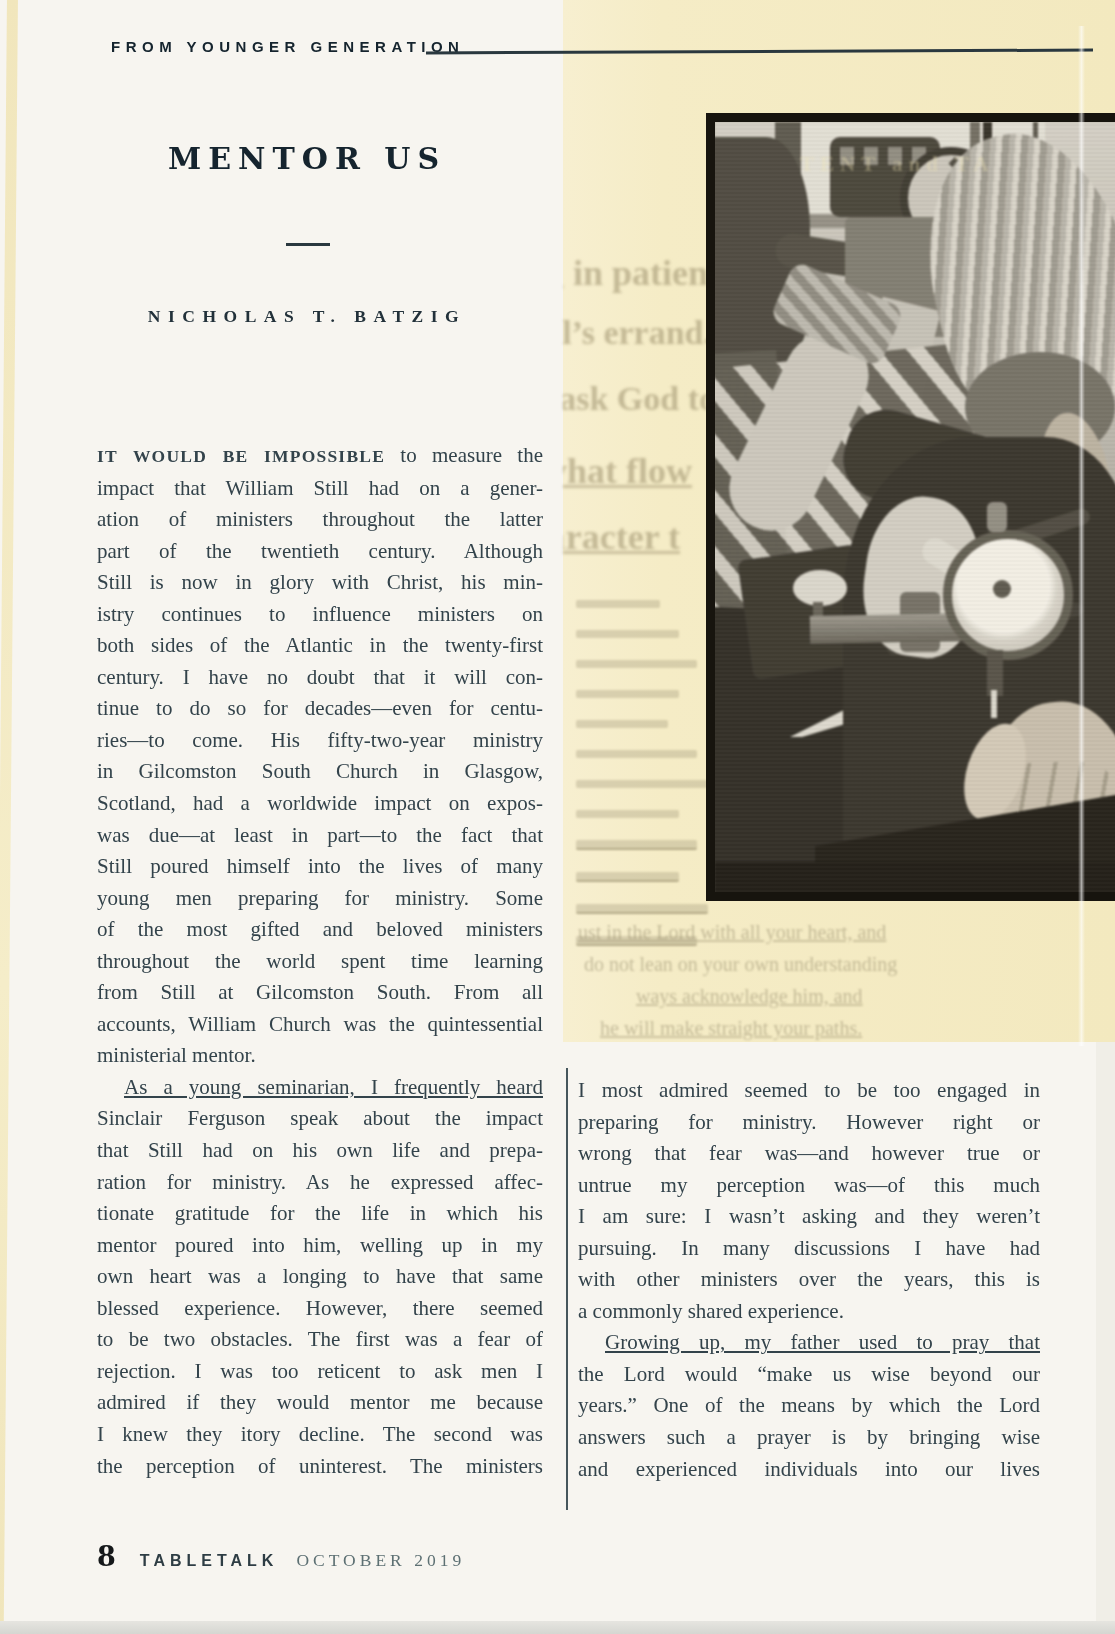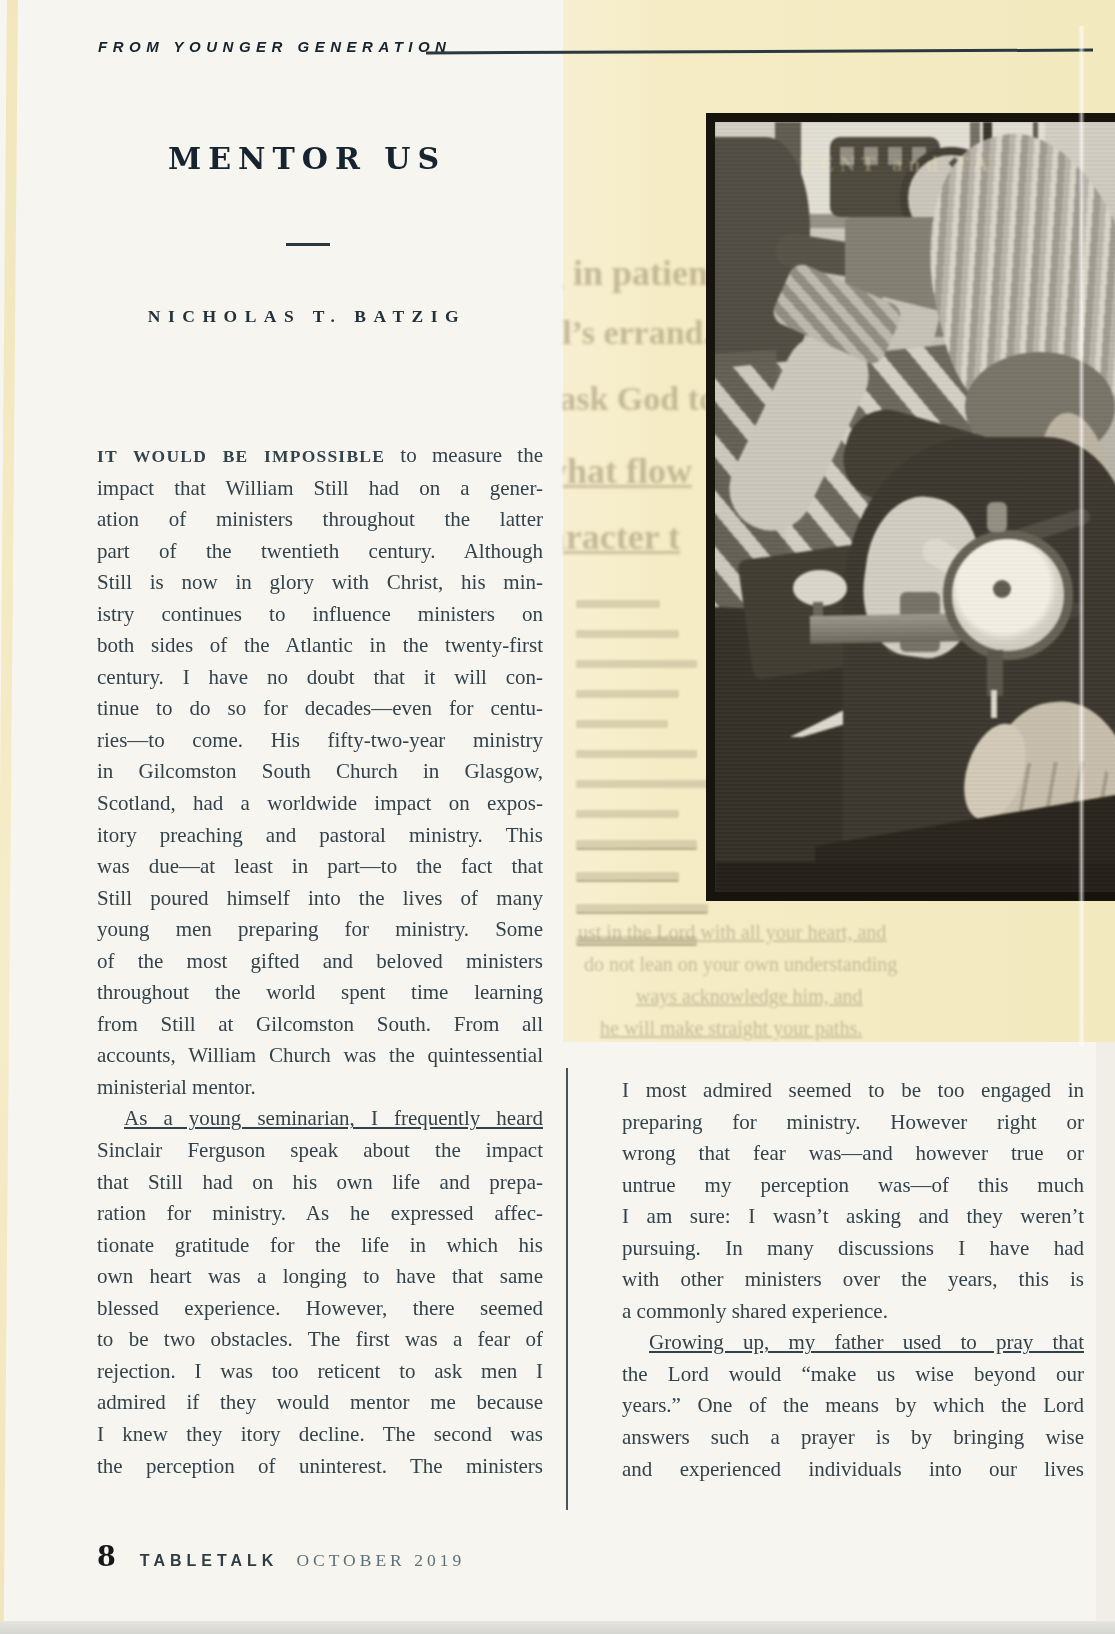--- a/index.html
+++ b/index.html
@@ -40,36 +40,36 @@
   .gbar:nth-child(2n){width:78%;} .gbar:nth-child(3n){width:92%;} .gbar:nth-child(1){width:64%;}
   .gbar:nth-child(5){width:70%;} .gbar:nth-child(n+9){border-bottom:2px solid rgba(140,128,95,.45);}
   .ghost-verse{position:absolute;left:578px;top:916px;width:502px;z-index:2;filter:blur(1.2px);}
   .gverse{font-size:20px;line-height:32px;color:rgba(150,140,108,.5);white-space:nowrap;
           text-decoration:underline;text-decoration-color:rgba(150,140,108,.42);}
   .gverse-1{margin-left:6px;text-decoration:none;}
   .gverse-2{margin-left:58px;}
   .gverse-3{margin-left:22px;}
 
   
-  .kicker{position:absolute;left:98px;top:38px;z-index:8;font-family:"Liberation Sans",sans-serif;
-        font-weight:bold;font-size:15px;letter-spacing:5.5px;color:var(--heading-ink);font-style:italic;}
+  .kicker{position:absolute;left:111px;top:38px;z-index:8;font-family:"Liberation Sans",sans-serif;
+        font-weight:bold;font-size:15px;letter-spacing:5.5px;color:var(--heading-ink);}
   .kicker-rule{position:absolute;left:426px;top:50px;width:667px;height:2.5px;z-index:8;
         background:var(--rule);transform:rotate(-0.25deg);}
   .title{position:absolute;left:97px;top:141px;width:420px;z-index:8;text-align:center;
         font-family:"DejaVu Serif",serif;font-weight:bold;font-size:30px;letter-spacing:7px;
         color:var(--heading-ink);}
   .title-rule{position:absolute;left:286px;top:243px;width:44px;height:2.5px;z-index:8;
         background:var(--rule);}
   .byline{position:absolute;left:97px;top:306px;width:420px;z-index:8;text-align:center;
         font-weight:bold;font-size:17.5px;letter-spacing:7.5px;color:#22313a;}
 
   
   .col{position:absolute;z-index:8;font-size:21px;color:var(--body-ink);}
   .col-left{left:97px;top:440px;width:446px;}
-  .col-right{left:578px;top:1075px;width:462px;margin-left:44px;}
+  .col-right{left:578px;top:1075px;width:462px;}
   .tl,.tr{line-height:31.55px;text-align:justify;text-align-last:justify;}
   .tl.end,.tr.end{text-align-last:left;}
   .tl.indent,.tr.indent{padding-left:27px;text-decoration:underline;}
   .lead{font-weight:bold;font-size:17.5px;letter-spacing:1.2px;}
   .col-divider{position:absolute;left:566px;top:1068px;width:2px;height:442px;z-index:8;
         background:#46565c;}
 
   
   .footer{position:absolute;left:97px;top:1541px;z-index:8;display:flex;align-items:baseline;}
   .folio{font-family:"DejaVu Serif",serif;font-weight:bold;font-size:27px;color:#15181a;}
@@ -253,34 +253,34 @@
       <div class="tl tl-2">ation of ministers throughout the latter</div>
       <div class="tl tl-3">part of the twentieth century. Although</div>
       <div class="tl tl-4">Still is now in glory with Christ, his min-</div>
       <div class="tl tl-5">istry continues to influence ministers on</div>
       <div class="tl tl-6">both sides of the Atlantic in the twenty-first</div>
       <div class="tl tl-7">century. I have no doubt that it will con-</div>
       <div class="tl tl-8">tinue to do so for decades—even for centu-</div>
       <div class="tl tl-9">ries—to come. His fifty-two-year ministry</div>
       <div class="tl tl-10">in Gilcomston South Church in Glasgow,</div>
       <div class="tl tl-11">Scotland, had a worldwide impact on expos-</div>
-      <div class="tl tl-12">itory preaching and pastoral ministry. This</div>
       <div class="tl tl-13">was due—at least in part—to the fact that</div>
       <div class="tl tl-14">Still poured himself into the lives of many</div>
       <div class="tl tl-15">young men preparing for ministry. Some</div>
       <div class="tl tl-16">of the most gifted and beloved ministers</div>
       <div class="tl tl-17">throughout the world spent time learning</div>
       <div class="tl tl-18">from Still at Gilcomston South. From all</div>
       <div class="tl tl-19">accounts, William Church was the quintessential</div>
       <div class="tl tl-20 end">ministerial mentor.</div>
       <div class="tl tl-21 indent">As a young seminarian, I frequently heard</div>
       <div class="tl tl-22">Sinclair Ferguson speak about the impact</div>
       <div class="tl tl-23">that Still had on his own life and prepa-</div>
       <div class="tl tl-24">ration for ministry. As he expressed affec-</div>
       <div class="tl tl-25">tionate gratitude for the life in which his</div>
+      <div class="tl tl-26">mentor poured into him, welling up in my</div>
       <div class="tl tl-27">own heart was a longing to have that same</div>
       <div class="tl tl-28">blessed experience. However, there seemed</div>
       <div class="tl tl-29">to be two obstacles. The first was a fear of</div>
       <div class="tl tl-30">rejection. I was too reticent to ask men I</div>
       <div class="tl tl-31">admired if they would mentor me because</div>
       <div class="tl tl-32">I knew they itory decline. The second was</div>
       <div class="tl tl-33">the perception of uninterest. The ministers</div>
     </div>
   <div class="col-divider"></div>
   <div class="col col-right">

